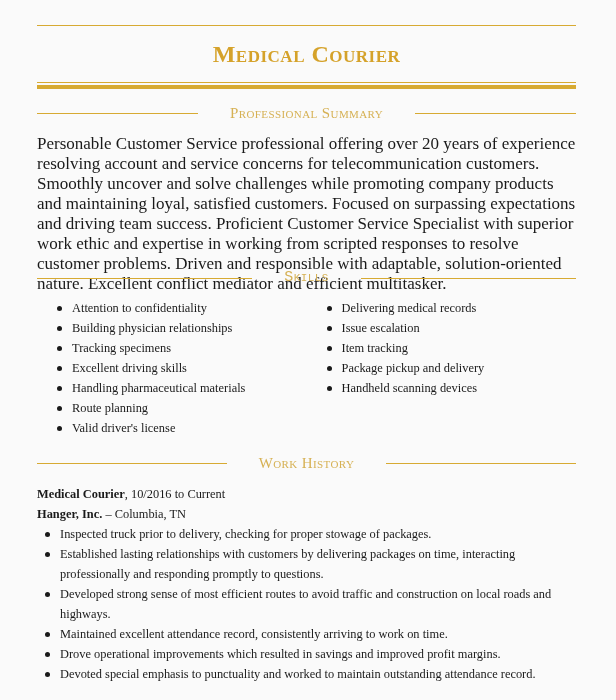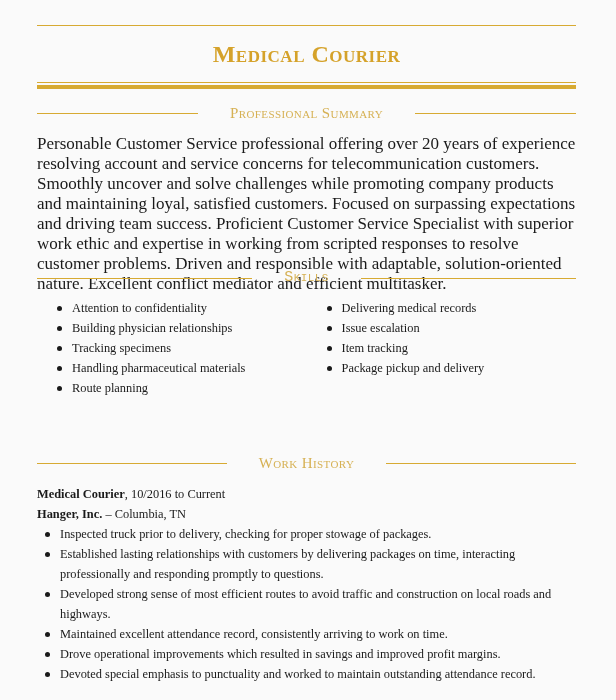--- a/index.html
+++ b/index.html
@@ -149,28 +149,31 @@
     <div class="line"></div>
     <div class="label">Skills</div>
     <div class="line"></div>
   </div>
 
   <div class="skills">
     <ul>
       <li>Attention to confidentiality</li>
       <li>Building physician relationships</li>
       <li>Tracking specimens</li>
+      <li>Excellent driving skills</li>
       <li>Handling pharmaceutical materials</li>
       <li>Route planning</li>
+      <li>Valid driver's license</li>
     </ul>
     <ul>
       <li>Delivering medical records</li>
       <li>Issue escalation</li>
       <li>Item tracking</li>
       <li>Package pickup and delivery</li>
+      <li>Handheld scanning devices</li>
     </ul>
   </div>
 
   <div class="section-head" style="top:454px;">
     <div class="line"></div>
     <div class="label">Work History</div>
     <div class="line"></div>
   </div>
 
   <div class="job">

